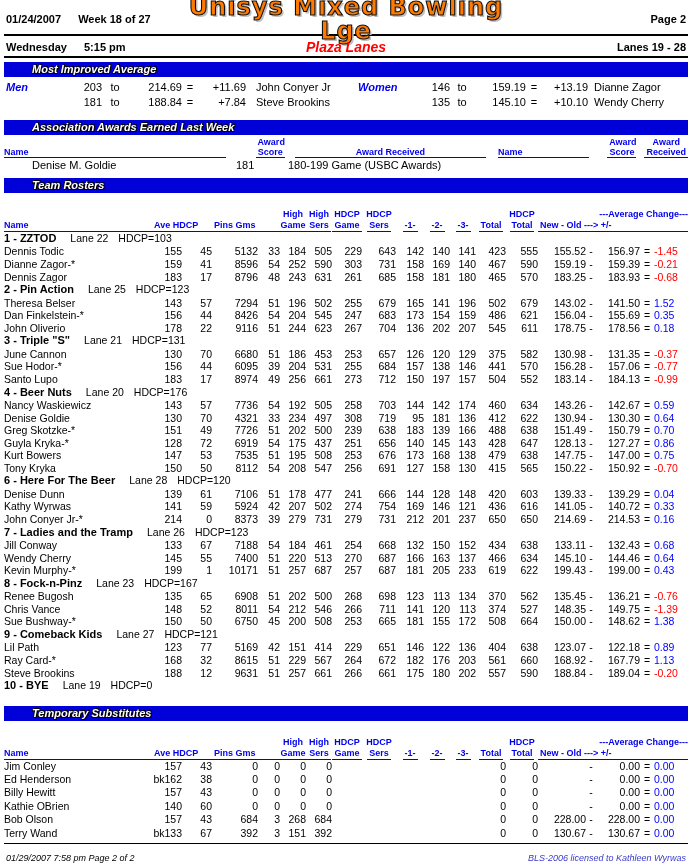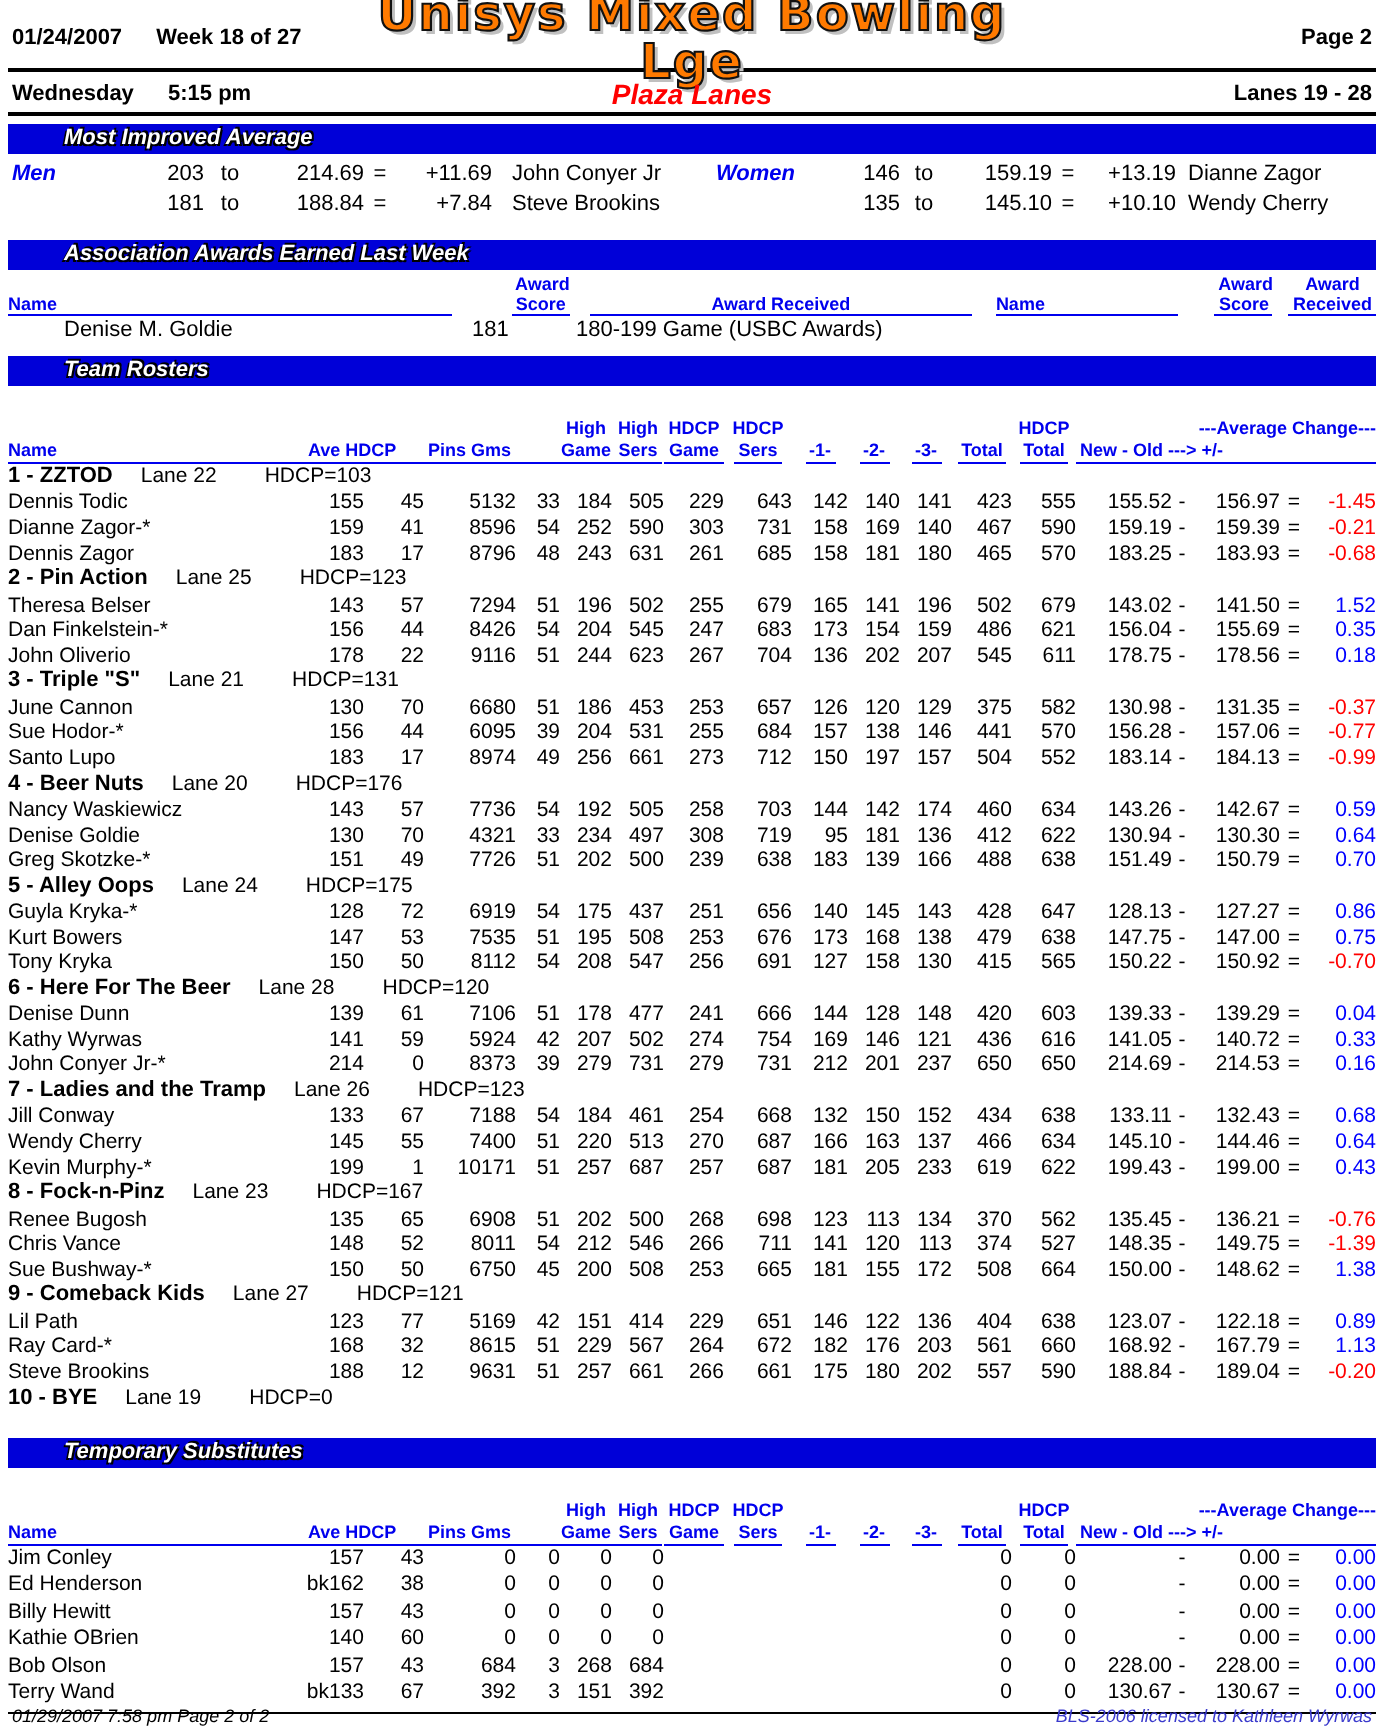--- a/index.html
+++ b/index.html
@@ -94,27 +94,27 @@
   .c-htotal{width:32px;}
   .c-avg{width:150px;}
   .w60{width:60px;}
   .w68{width:68px;}
   .n{text-align:right;}
   .prow{display:flex;height:12.6px;line-height:12.6px;font-size:10.5px;}
   .prow.sub{height:13.4px;line-height:13.4px;}
   .trow{display:flex;height:13.4px;line-height:13.4px;align-items:baseline;}
   .team-title{font-weight:bold;font-size:11px;}
   .team-lane{margin-left:14px;}
-  .team-hdcp{margin-left:24px;}
+  .team-hdcp{margin-left:10px;}
   .c-avg{display:flex;justify-content:flex-end;}
   .an{width:44px;text-align:right;}
   .ad{width:10px;text-align:center;}
   .ao{width:44px;text-align:right;}
   .ae{width:14px;text-align:center;}
-  .ac{width:34px;text-align:right;}
+  .ac{width:34px;}
   .pos{color:var(--pos);}
   .neg{color:var(--neg);}
   .endrule{border-top:1px solid #000;margin-top:3px;}
 
   
   .footer{position:absolute;bottom:4px;left:6px;right:6px;display:flex;
           justify-content:space-between;font-size:9px;font-style:italic;}
   .footer .fl{color:#000;}
   .footer .fr{color:var(--footblue);}
 </style>
@@ -566,25 +566,20 @@
         <span class="n c-total">488</span>
         <span class="n c-htotal">638</span>
         <span class="c-avg">
           <span class="an">151.49</span>
           <span class="ad">-</span>
           <span class="ao">150.79</span>
           <span class="ae">=</span>
           <span class="ac pos">0.70</span>
         </span>
       </div>
-      <div class="trow">
-        <span class="team-title">5 - Alley Oops</span>
-        <span class="team-lane">Lane 24</span>
-        <span class="team-hdcp">HDCP=175</span>
-      </div>
       <div class="prow">
         <span class="c-name">Guyla Kryka-*</span>
         <span class="n c-ave">128</span>
         <span class="n c-hdcp">72</span>
         <span class="n c-pins">6919</span>
         <span class="n c-gms">54</span>
         <span class="n c-hg">175</span>
         <span class="n c-hs">437</span>
         <span class="n c-hgame">251</span>
         <span class="n c-hsers">656</span>

